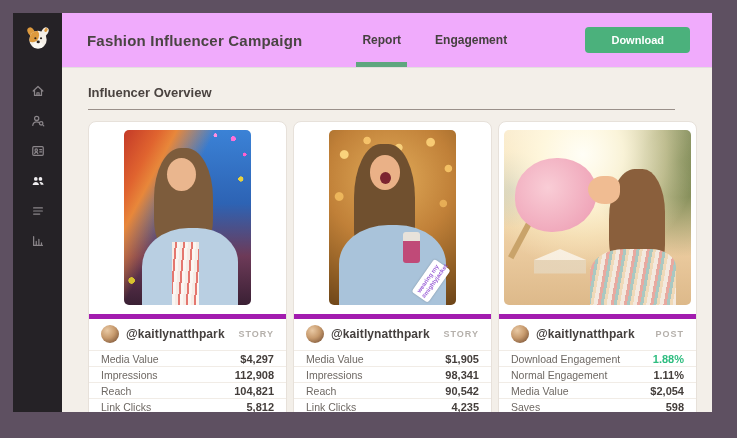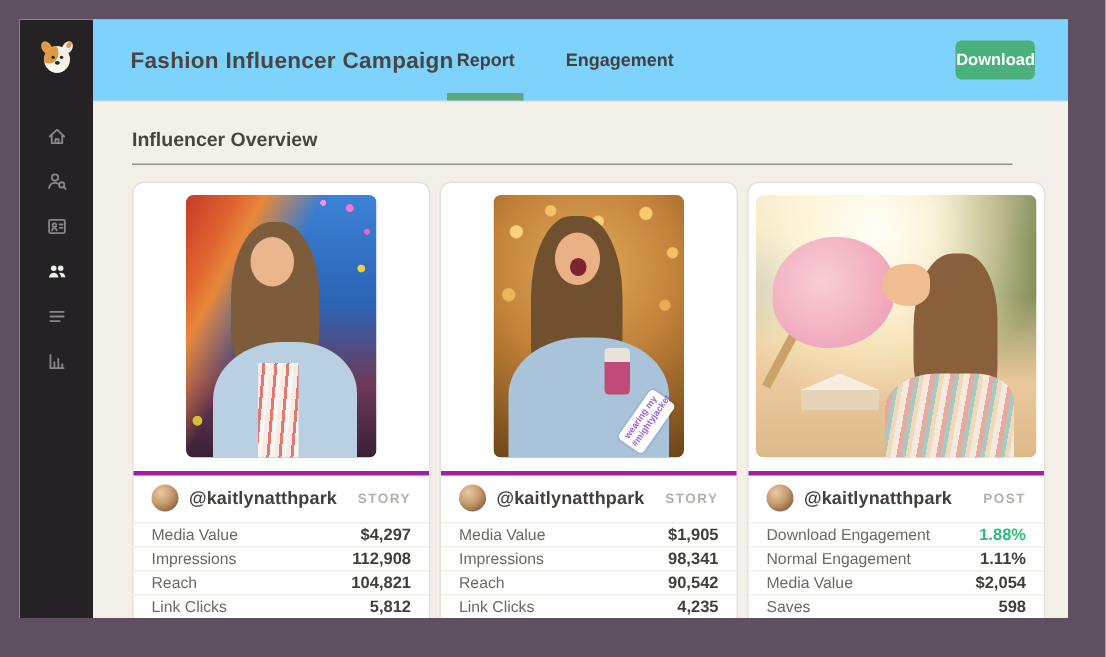--- a/index.html
+++ b/index.html
@@ -20,27 +20,27 @@
   .nav-item { width:30px; height:30px; display:flex; align-items:center; justify-content:center; cursor:pointer; }
   .nav-item svg { width:14px; height:14px; }
   .ic { stroke:#8a8589; fill:none; stroke-width:1.4; stroke-linecap:round; stroke-linejoin:round; }
   .ic-fill { fill:#8a8589; stroke:none; }
   .nav-item.active .ic-fill { fill:#f0eef0; }
 
   
   .main { flex:1; display:flex; flex-direction:column; min-width:0; }
 
   
-  .header { height:55px; background:#7dd3fc; border-bottom:1px solid #e3dfde; display:flex; align-items:stretch; flex-shrink:0; }
+  .header { height:55px; background:#f0abfc; border-bottom:1px solid #e3dfde; display:flex; align-items:stretch; flex-shrink:0; }
   .page-title { align-self:center; padding-left:25px; font-size:15px; font-weight:bold; color:#4a4443; letter-spacing:.2px; white-space:nowrap; }
-  .tabs { display:flex; }
+  .tabs { display:flex; margin-left:58px; }
   .tab { position:relative; display:flex; align-items:center; padding:0 2px; margin-right:30px; font-size:12px; font-weight:bold; color:#45403f; cursor:pointer; }
   .tab.active::after { content:""; position:absolute; left:-4px; right:-4px; bottom:0; height:5px; background:#5fa67e; }
   .header-right { margin-left:auto; display:flex; align-items:center; padding-right:22px; }
-  .btn-download { background:#4bb17c; color:#ffffff; font-size:11px; font-weight:bold; border:none; border-radius:4px; padding:7px 0; cursor:pointer; font-family:"Liberation Sans",sans-serif;text-align:right; }
+  .btn-download { background:#4bb17c; color:#ffffff; font-size:11px; font-weight:bold; border:none; border-radius:4px; padding:7px 26px; cursor:pointer; font-family:"Liberation Sans",sans-serif;text-align:right; }
 
   
   .content { flex:1; background:#f3efe9; padding:17px 37px 0 26px; overflow:hidden; }
   .section-title { font-size:13px; font-weight:bold; color:#4a4340; }
   .section-divider { border:none; border-top:1px solid #9a908a; margin-top:9px; }
 
   .cards { display:flex; gap:6px; margin-top:11px; }
   .card { width:199px; background:#ffffff; border:1px solid #e7e1da; border-radius:8px; flex-shrink:0; cursor:pointer; }
   .photo-wrap { padding:8px 0 9px; display:flex; justify-content:center; }
   .photo { height:175px; border-radius:5px; overflow:hidden; position:relative; }
@@ -92,21 +92,21 @@
       linear-gradient(180deg, #f8ead9 0%, #f3dcae 38%, #ecccA0 66%, #ddb98a 100%);
   }
   .p3-candy { position:absolute; left:6%; top:16%; width:44%; height:42%; background:radial-gradient(circle at 40% 40%, #f9cdd6 0%, #f0a8bb 70%, #e996ad 100%); border-radius:52% 48% 55% 45%; }
   .p3-stick { position:absolute; left:7%; top:52%; width:3%; height:22%; background:#c9a36a; transform:rotate(28deg); }
   .p3-hair { position:absolute; right:14%; top:22%; width:30%; height:62%; background:#8a5f3c; border-radius:46% 40% 30% 34%; }
   .p3-face { position:absolute; right:38%; top:26%; width:17%; height:16%; background:#f0bc92; border-radius:50% 40% 45% 55%; }
   .p3-dress { position:absolute; right:8%; bottom:-2%; width:46%; height:34%; background:repeating-linear-gradient(100deg,#f3e9df 0 4px,#e8a9a0 4px 7px,#a9c8c2 7px 10px,#f0d9b8 10px 13px); border-radius:40% 30% 0 0; }
   .p3-tent { position:absolute; left:16%; bottom:18%; width:28%; height:14%; background:linear-gradient(180deg,#faf4ea 0 45%,#e6d6bc 45% 100%); clip-path:polygon(0 45%,50% 0,100% 45%,100% 100%,0 100%); opacity:.85; }
 
   
-  .user-row { display:flex; align-items:center; padding:6px 12px 7px; border-top:3px solid #a21caf; }
+  .user-row { display:flex; align-items:center; padding:6px 12px 7px; border-top:5px solid #a21caf; }
   .avatar { width:18px; height:18px; border-radius:50%; background:radial-gradient(circle at 35% 30%, #e9c9a4 0%, #c79a6d 45%, #8a6242 80%, #6d4b33 100%); flex-shrink:0; }
   .username { margin-left:7px; font-size:12px; font-weight:bold; color:#45403e; letter-spacing:.1px; }
   .media-type { margin-left:auto; font-size:9px; font-weight:bold; color:#b5b0ab; letter-spacing:1px; }
   .stat-row { display:flex; align-items:center; padding:3px 12px 2px; border-top:1px solid #f1ece6; height:16px; }
   .stat-label { font-size:10.5px; color:#6e6863; }
   .stat-value { margin-left:auto; font-size:11px; font-weight:bold; color:#443e3b; }
   .stat-value.highlight { color:#2ebd7f; }
 </style>
 </head>
 <body>

